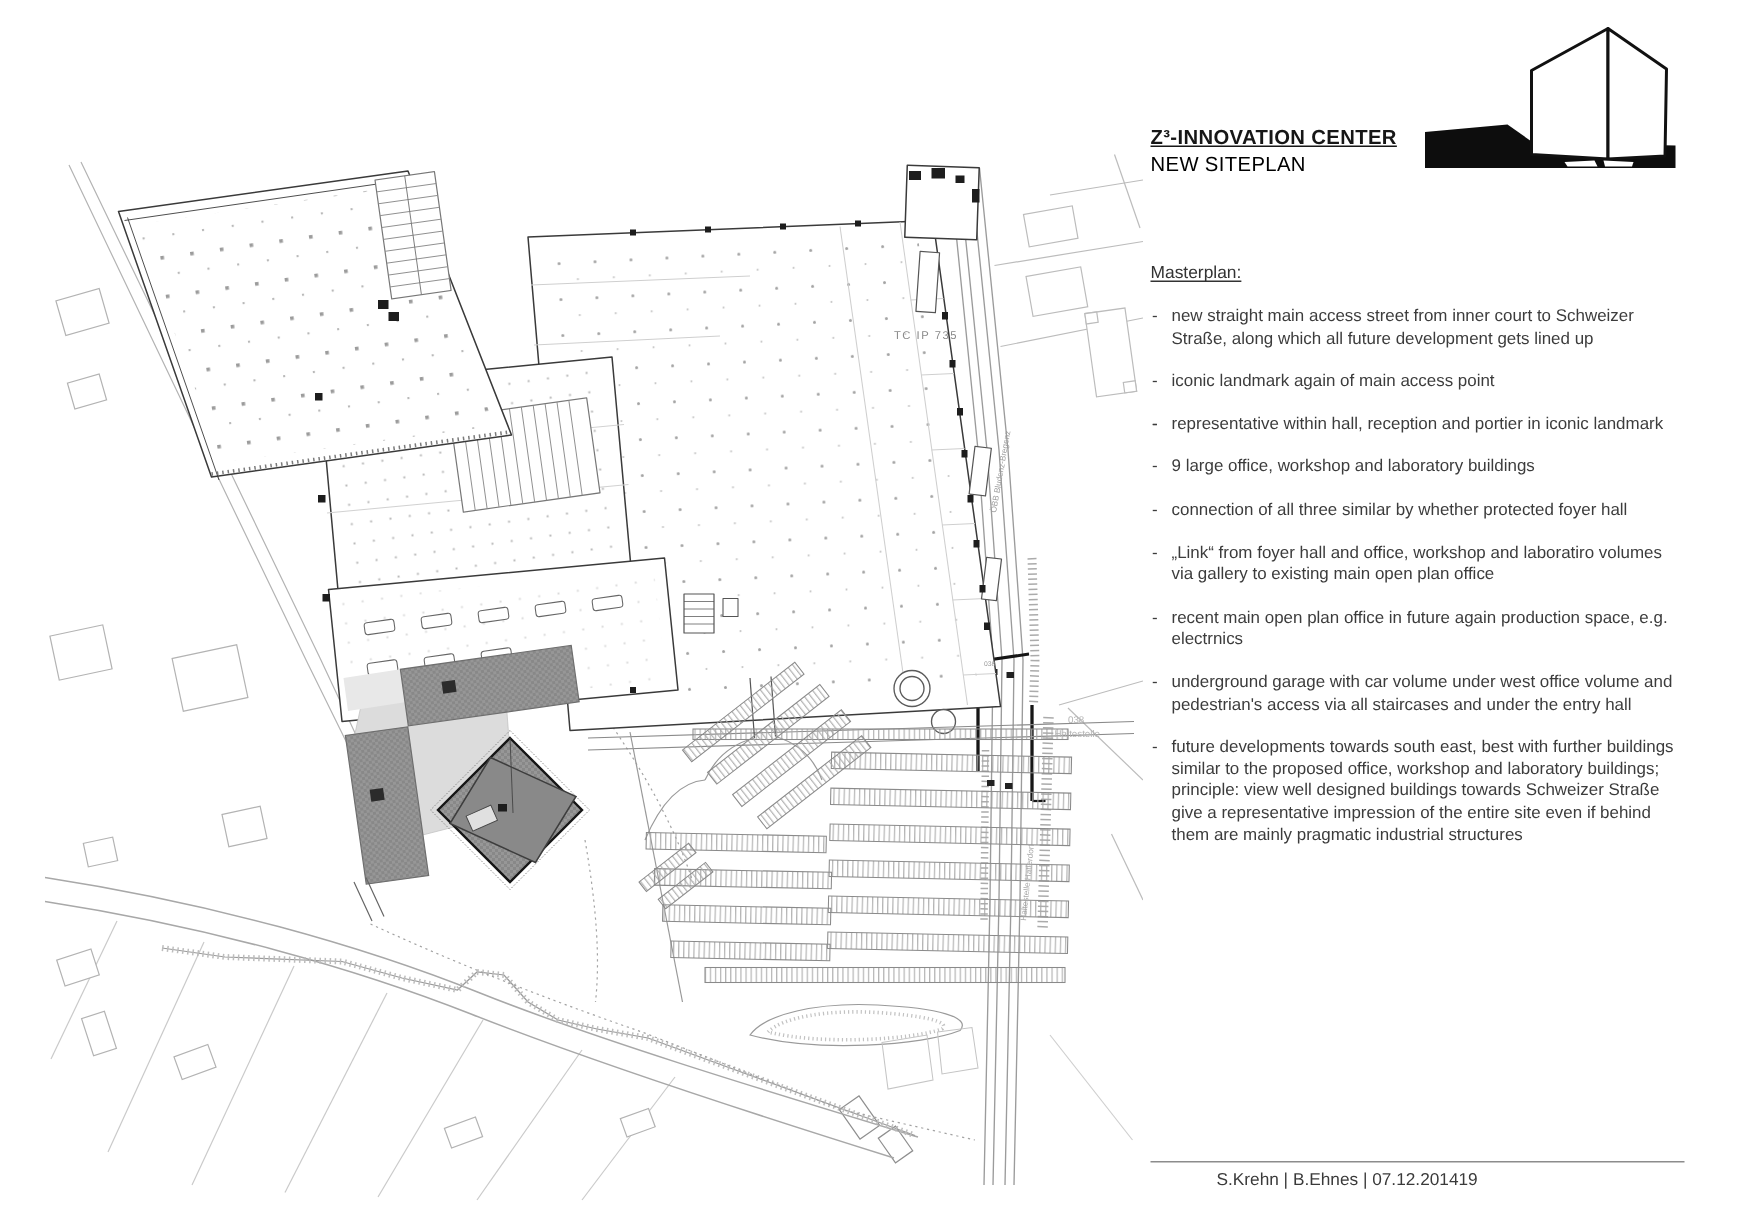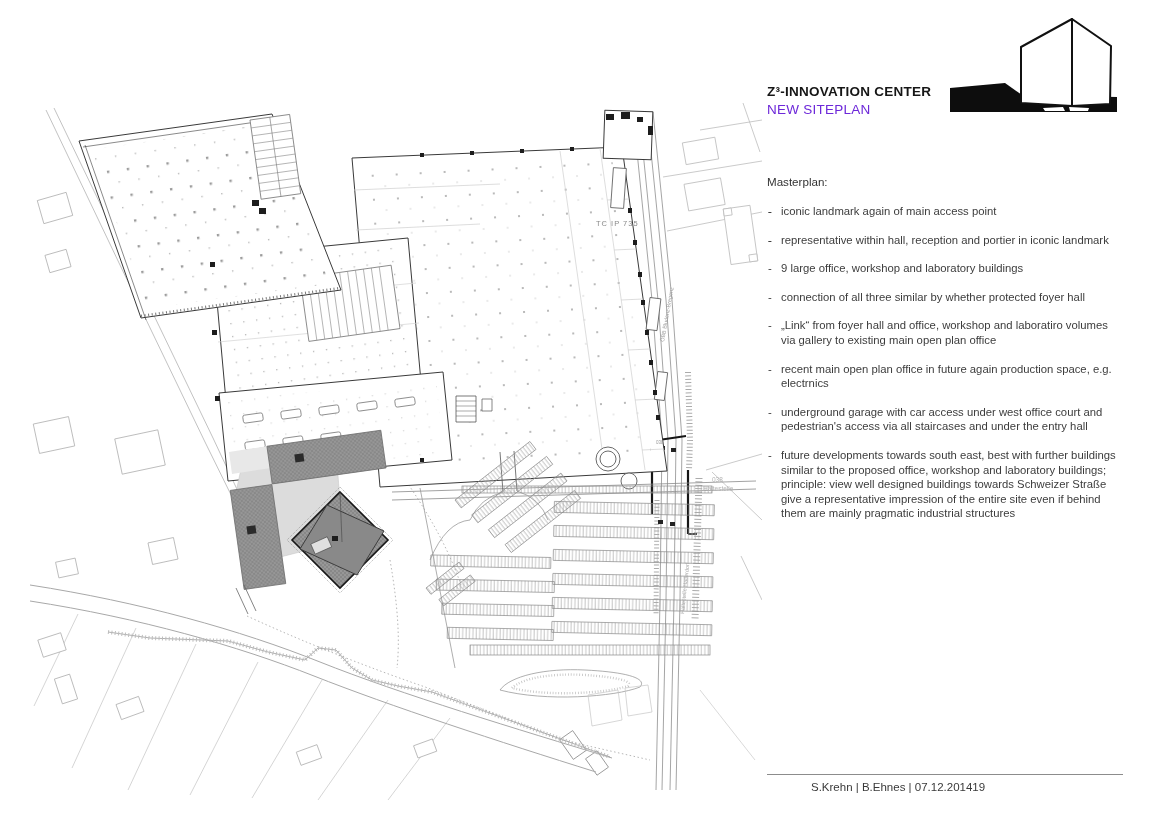--- a/index.html
+++ b/index.html
@@ -1,23 +1,23 @@
 <!DOCTYPE html>
 <html><head>
 <meta charset="utf-8">
 <style>
   html,body{margin:0;padding:0;background:#ffffff;}
   body{width:1160px;height:820px;position:relative;overflow:hidden;
        font-family:"Liberation Sans","DejaVu Sans",sans-serif;}
   .plan-svg{position:absolute;left:0;top:0;}
   .logo-svg{position:absolute;left:948px;top:8px;}
   .right-col{position:absolute;left:767px;top:84px;width:356px;}
-  .title{font-size:13.5px;font-weight:700;color:#161616;letter-spacing:.25px;line-height:16px;}
-  .subtitle{font-size:13.5px;font-weight:400;color:#6d28d9;letter-spacing:.25px;line-height:16px;margin-top:2px;}
-  .mp-heading{margin-top:57px;font-size:11.6px;color:#333;text-underline-offset:2px;}
+  .title{font-size:13.5px;font-weight:700;color:#161616;letter-spacing:.25px;line-height:16px;text-decoration:underline;}
+  .subtitle{font-size:13.5px;font-weight:400;color:#000000;letter-spacing:.25px;line-height:16px;margin-top:2px;}
+  .mp-heading{margin-top:57px;font-size:11.6px;color:#333;text-decoration:underline;text-underline-offset:2px;}
   ul.mp-list{list-style:none;margin:16px 0 0 0;padding:0;}
   ul.mp-list li{position:relative;padding-left:14px;font-size:11.3px;line-height:14.6px;
                 color:#3c3c3c;margin-bottom:14px;}
   ul.mp-list .dash{position:absolute;left:1px;top:0;color:#3c3c3c;}
   .footer-line{position:absolute;left:767px;top:774px;width:356px;border-top:1px solid #8c8c8c;height:0;}
   .footer-row{position:absolute;left:767px;top:781px;width:356px;display:flex;
               justify-content:flex-start;font-size:11.5px;color:#3a3a3a;margin-left:44px;}
   svg text{font-family:"Liberation Sans","DejaVu Sans",sans-serif;}
 </style>
 </head>
@@ -352,45 +352,45 @@
 
 <div class="right-col">
   <div class="title">Z³-INNOVATION CENTER</div>
   <div class="subtitle">NEW SITEPLAN</div>
 
   <div class="mp-heading">Masterplan:</div>
 
   <ul class="mp-list">
     <li>
       <span class="dash">-</span>
+      <span>new straight main access street from inner court to Schweizer Straße, along which all future development gets lined up</span></li>
+    <li>
+      <span class="dash">-</span>
+      <span>iconic landmark again of main access point</span></li>
+    <li>
+      <span class="dash">-</span>
       </li>
     <li>
       <span class="dash">-</span>
-      <span>iconic landmark again of main access point</span></li>
-    <li>
-      <span class="dash">-</span>
-      </li>
-    <li>
-      <span class="dash">-</span>
       <span>representative within hall, reception and portier in iconic landmark</span></li>
     <li>
       <span class="dash">-</span>
       <span>9 large office, workshop and laboratory buildings</span></li>
     <li>
       <span class="dash">-</span>
       <span>connection of all three similar by whether protected foyer hall</span></li>
     <li>
       <span class="dash">-</span>
       <span>„Link“ from foyer hall and office, workshop and laboratiro volumes via gallery to existing main open plan office</span></li>
     <li>
       <span class="dash">-</span>
       <span>recent main open plan office in future again production space, e.g. electrnics</span></li>
     <li>
       <span class="dash">-</span>
-      <span>underground garage with car access under west office court and pedestrian's access via all staircases and under the entry hall</span></li>
+      <span>underground garage with car volume under west office volume and pedestrian's access via all staircases and under the entry hall</span></li>
     <li>
       <span class="dash">-</span>
       <span>future developments towards south east, best with further buildings similar to the proposed office, workshop and laboratory buildings; principle: view well designed buildings towards Schweizer Straße give a representative impression of the entire site even if behind them are mainly pragmatic industrial structures</span></li>
   </ul>
 </div>
 
 <div class="footer-line"></div>
 <div class="footer-row">
   <span>S.Krehn | B.Ehnes | 07.12.2014</span>
   <span>19</span>

